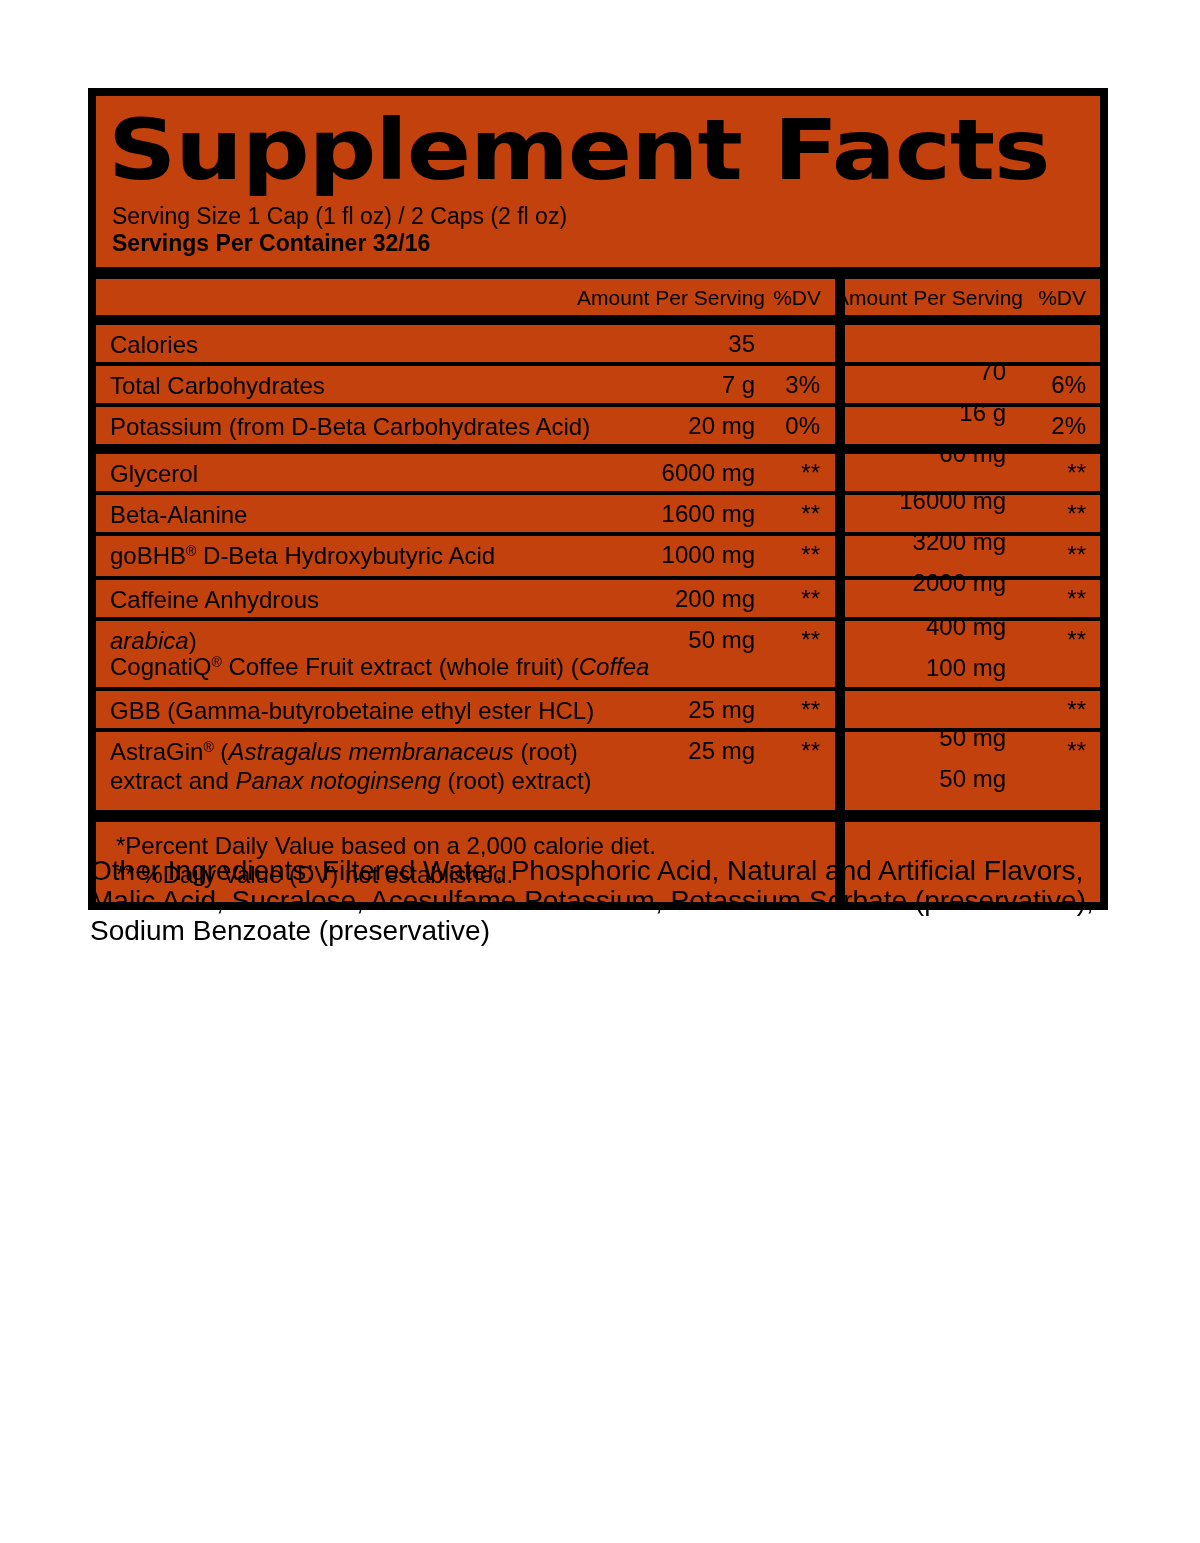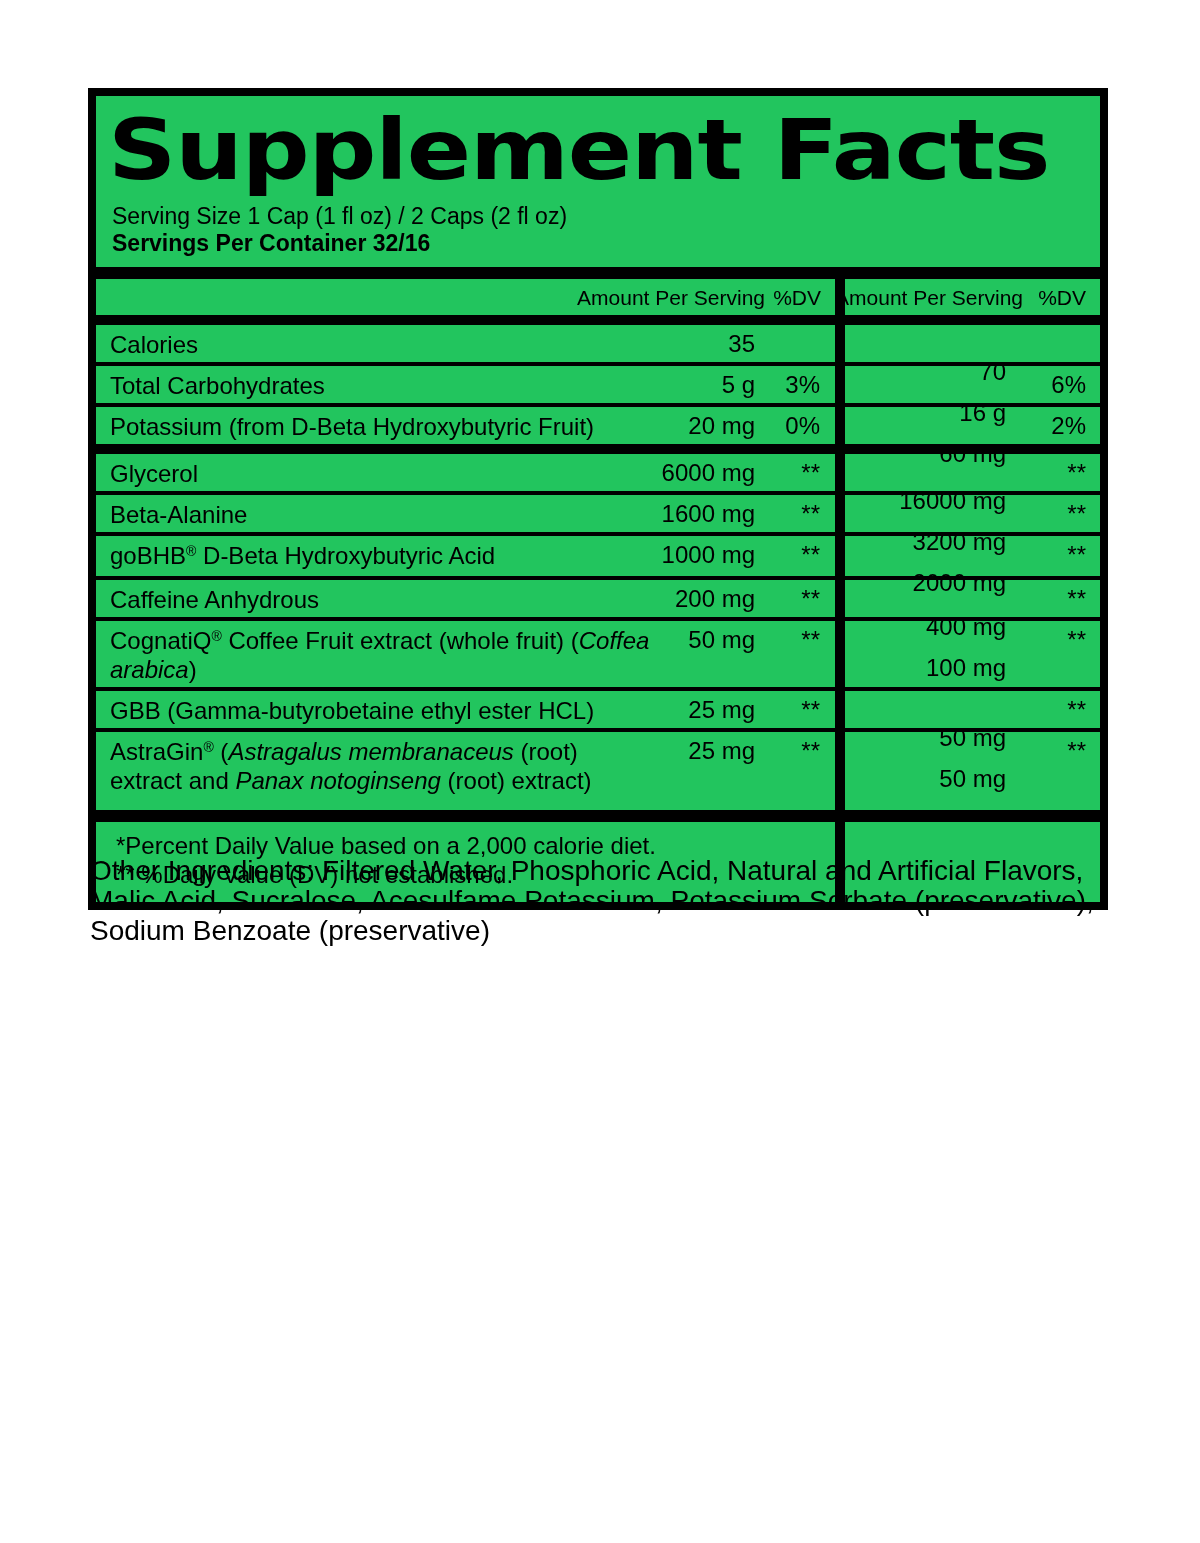--- a/index.html
+++ b/index.html
@@ -4,21 +4,21 @@
 <style>
   html,body{margin:0;padding:0;}
   body{
     width:1200px;height:1543px;position:relative;
     background:#ffffff;color:#000000;
     font-family:"Liberation Sans",sans-serif;
     -webkit-font-smoothing:antialiased;
   }
   .panel{
     position:absolute;left:88px;top:88px;width:1020px;
-    border:8px solid #000;box-sizing:border-box;background:#22c55e;
+    border:8px solid #000;box-sizing:border-box;background:#c2410c;
   }
   
   .title{
     font-family:"DejaVu Sans","Liberation Sans",sans-serif;
     font-weight:bold;font-size:84px;line-height:88px;
     letter-spacing:-1px;white-space:nowrap;
     margin:10px 0 0 12px;
     transform:scaleX(1.13);transform-origin:left center;
   }
   .serving{font-size:23px;line-height:27px;margin:9px 6px 0 16px;}
@@ -74,29 +74,29 @@
     <div class="tname">Calories</div>
     <span class="val amtL">35</span>
     <span class="val dvL"></span>
     <span class="val amtR">70</span>
     <span class="val dvR"></span>
     <i class="vline"></i>
   </div>
 
   <div class="trow">
     <div class="tname">Total Carbohydrates</div>
-    <span class="val amtL">5 g</span>
+    <span class="val amtL">7 g</span>
     <span class="val dvL">3%</span>
     <span class="val amtR">16 g</span>
     <span class="val dvR">6%</span>
     <i class="vline"></i>
   </div>
 
   <div class="trow">
-    <div class="tname">Potassium (from D-Beta Hydroxybutyric Fruit)</div>
+    <div class="tname">Potassium (from D-Beta Carbohydrates Acid)</div>
     <span class="val amtL">20 mg</span>
     <span class="val dvL">0%</span>
     <span class="val amtR">60 mg</span>
     <span class="val dvR">2%</span>
     <i class="vline"></i>
   </div>
 
   <div class="trow sect">
     <div class="tname">Glycerol</div>
     <span class="val amtL">6000 mg</span>
@@ -128,22 +128,22 @@
     <div class="tname">Caffeine Anhydrous</div>
     <span class="val amtL">200 mg</span>
     <span class="val dvL">**</span>
     <span class="val amtR">400 mg</span>
     <span class="val dvR">**</span>
     <i class="vline"></i>
   </div>
 
   <div class="trow">
     <div class="tname">
+      <div class="nline"><span class="it">arabica</span><span>)</span></div>
       <div class="nline"><span>CognatiQ</span><span class="sup">®</span><span> Coffee Fruit extract (whole fruit) (</span><span class="it">Coffea</span></div>
-      <div class="nline"><span class="it">arabica</span><span>)</span></div>
     </div>
     <span class="val amtL">50 mg</span>
     <span class="val dvL">**</span>
     <span class="val amtR">100 mg</span>
     <span class="val dvR">**</span>
     <i class="vline"></i>
   </div>
 
   <div class="trow">
     <div class="tname">GBB (Gamma-butyrobetaine ethyl ester HCL)</div>

